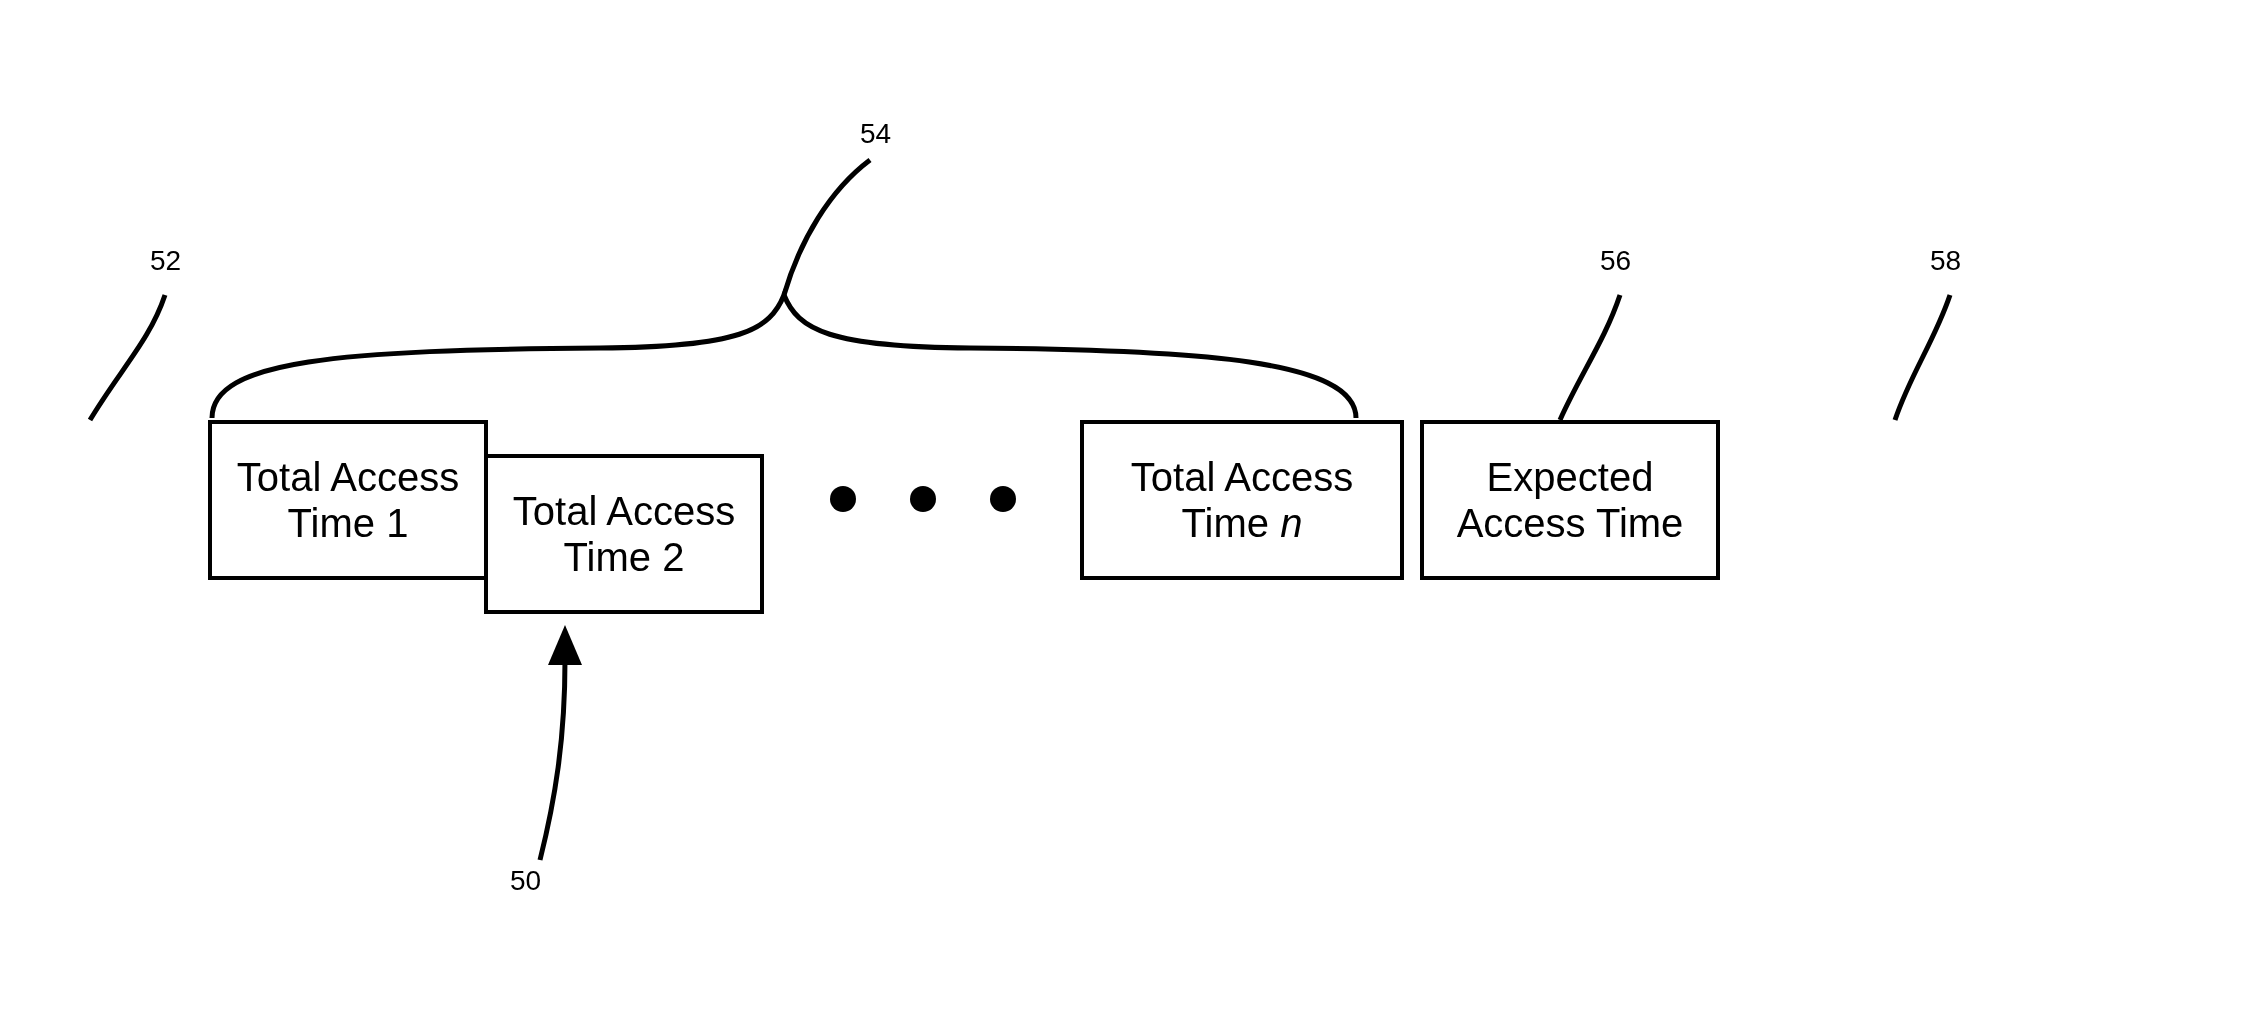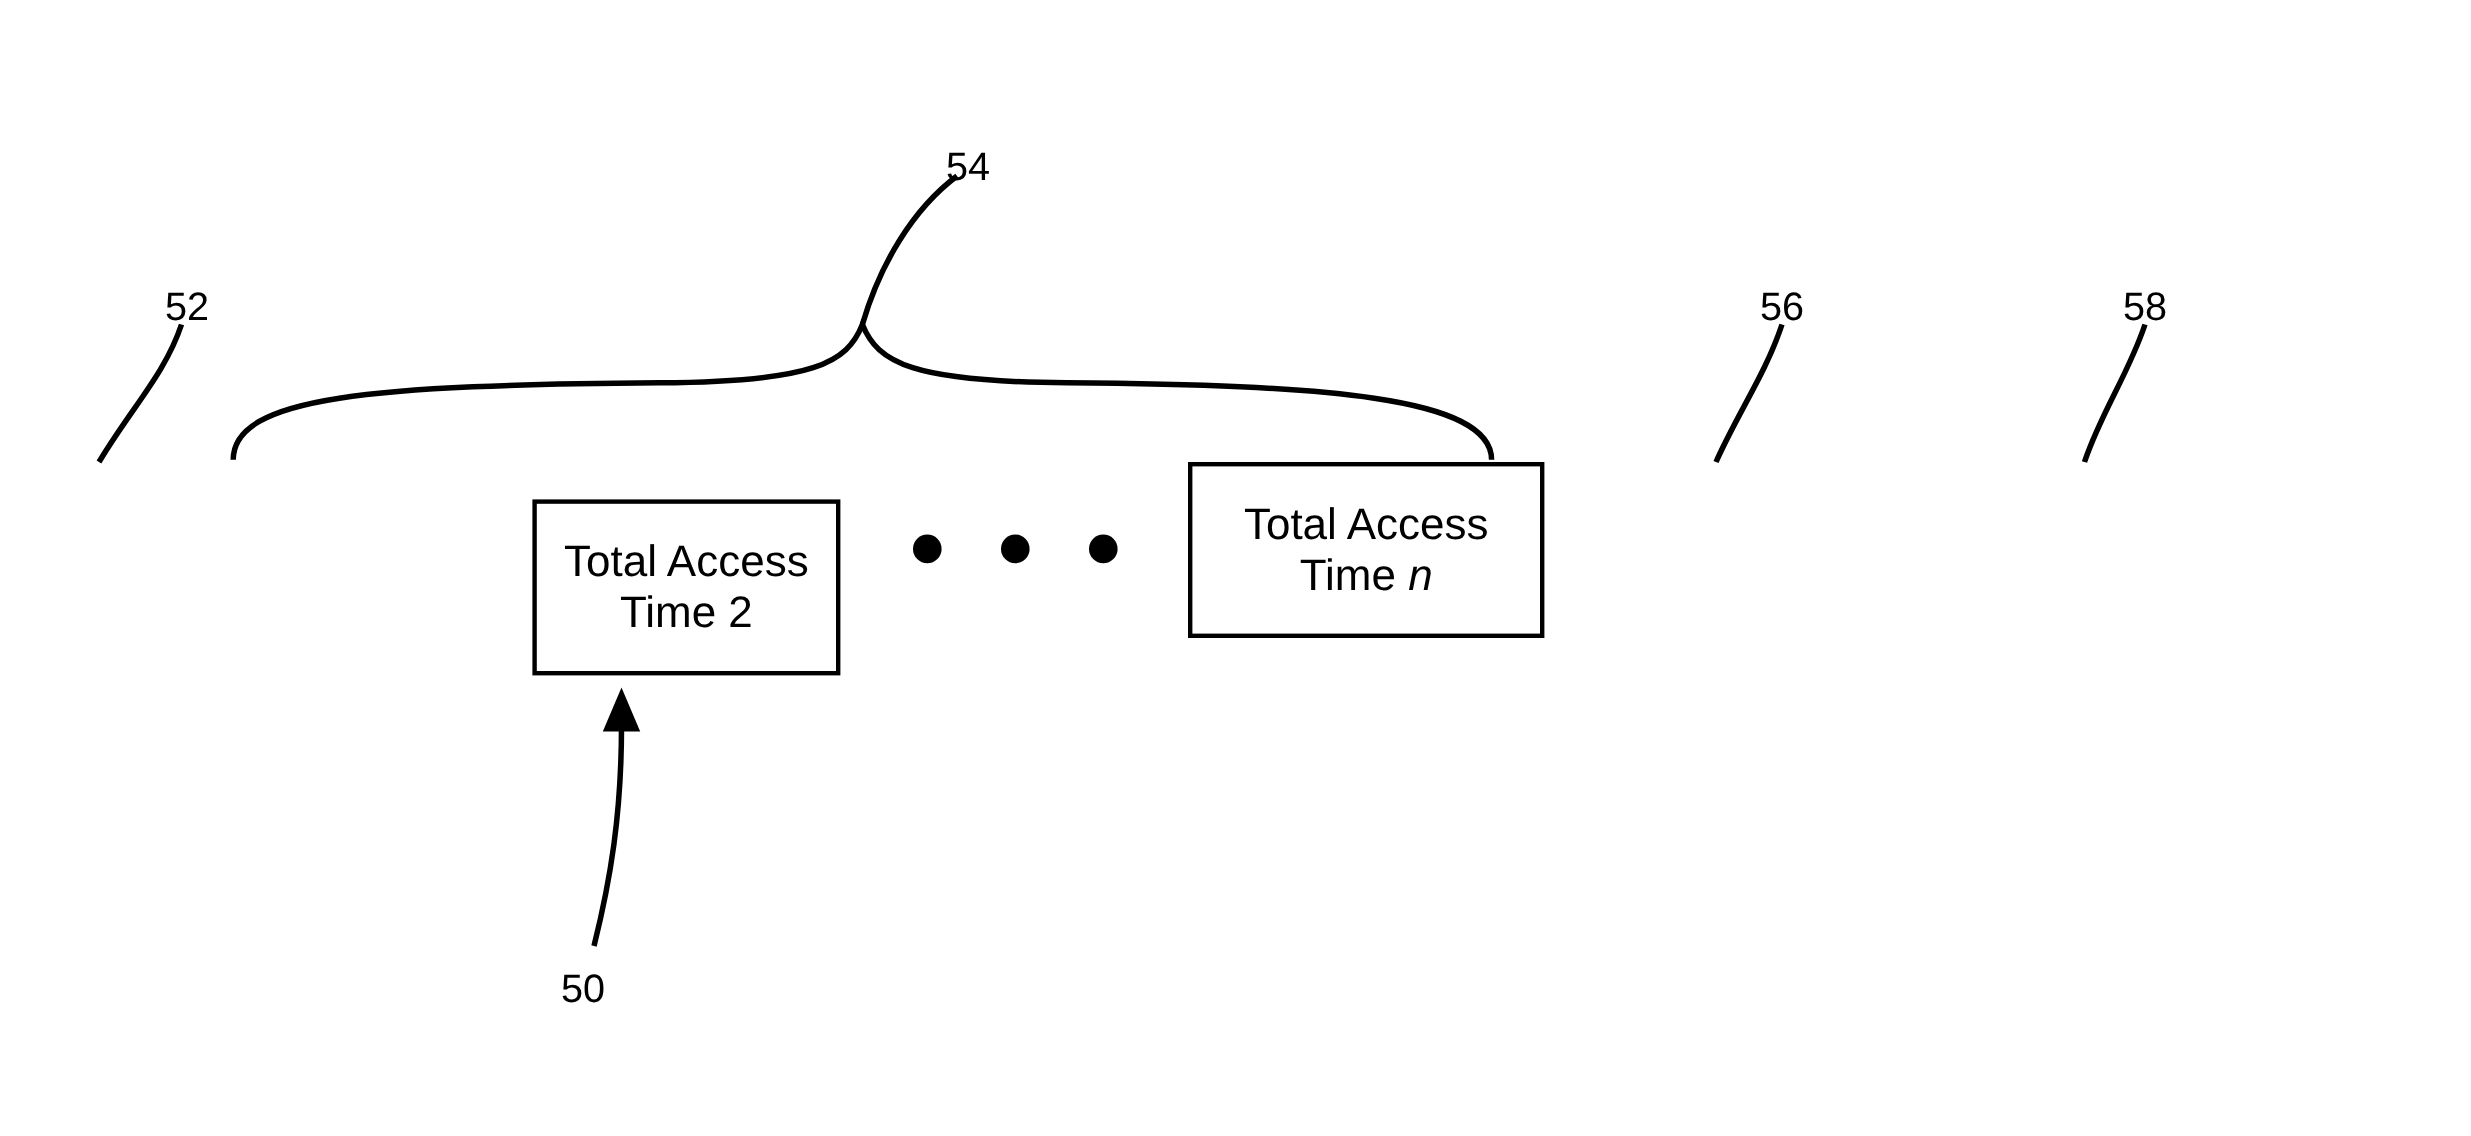--- a/index.html
+++ b/index.html
@@ -17,51 +17,52 @@
     align-items: center;
     justify-content: center;
     text-align: center;
     font-size: 40px;
     line-height: 1.15;
     background: #fff;
     padding: 4px;
   }
   .label {
     position: absolute;
-    font-size: 36px;
-    margin-top: 13px;
+    font-size: 28px;
   }
   .dot {
     position: absolute;
     width: 26px; height: 26px;
     background: #000;
     border-radius: 50%;
   }
   svg.overlay { position: absolute; left:0; top:0; width:2246px; height:1033px; pointer-events:none; }
   .italic-part { font-style: italic; }
 </style>
 </head>
 <body>
 
 <div class="canvas">
 
 
+  <div class="box" style="left:208px; top:420px; width:280px; height:160px;">Total Access Time 1</div>
 
   <div class="box" style="left:484px; top:420px; width:280px; height:160px;margin-top:34px;">Total Access Time 2</div>
 
   <div class="dot" style="left:830px; top:486px;"></div>
   <div class="dot" style="left:910px; top:486px;"></div>
   <div class="dot" style="left:990px; top:486px;"></div>
 
   <div class="box" style="left:1080px; top:420px; width:324px; height:160px;">
     <span>
       <span>Total Access Time </span><span class="italic-part">n</span>
     </span>
   </div>
 
+  <div class="box" style="left:1420px; top:420px; width:300px; height:160px;">Expected Access Time</div>
 
 
   <div class="label" style="left:150px; top:245px;">52</div>
 
   <div class="label" style="left:860px; top:118px;">54</div>
 
   <div class="label" style="left:1600px; top:245px;">56</div>
 
   <div class="label" style="left:1930px; top:245px;">58</div>
 

